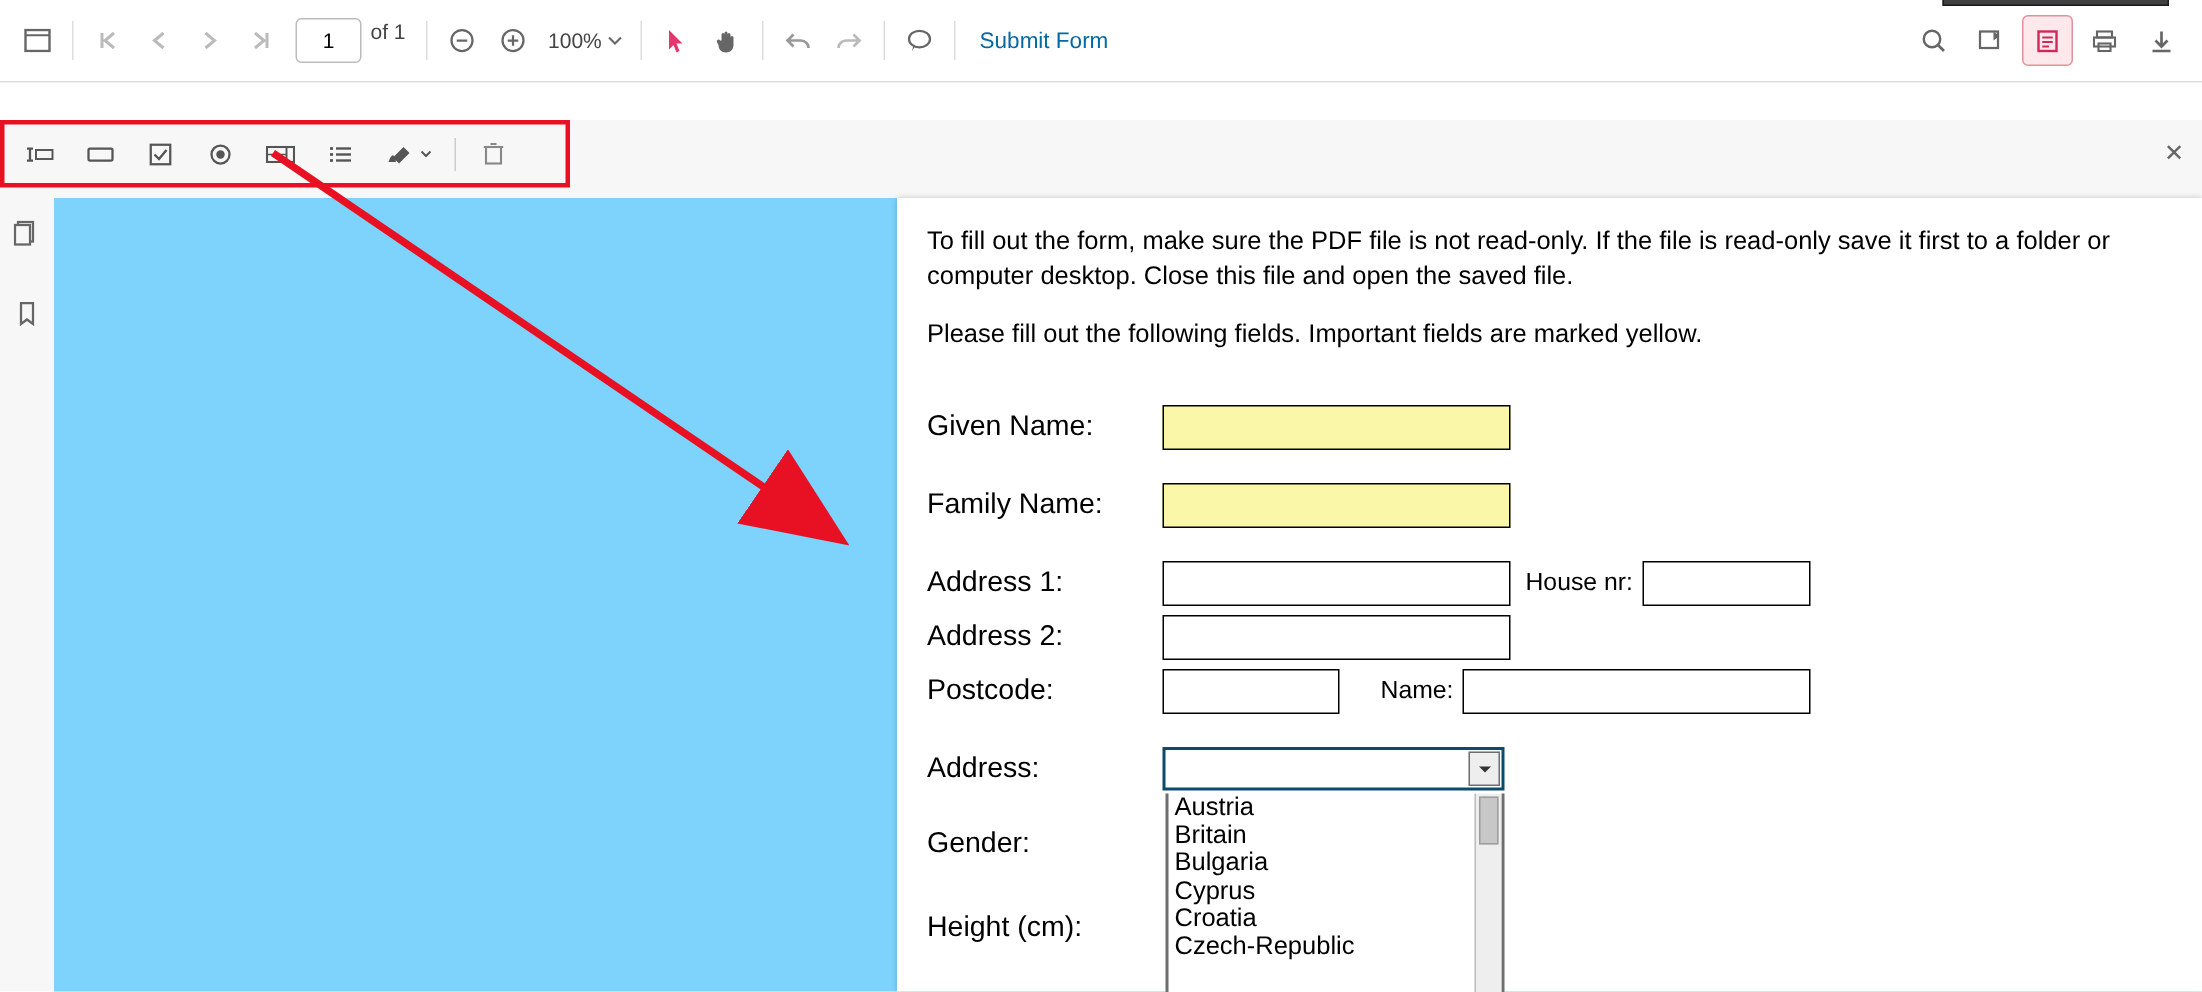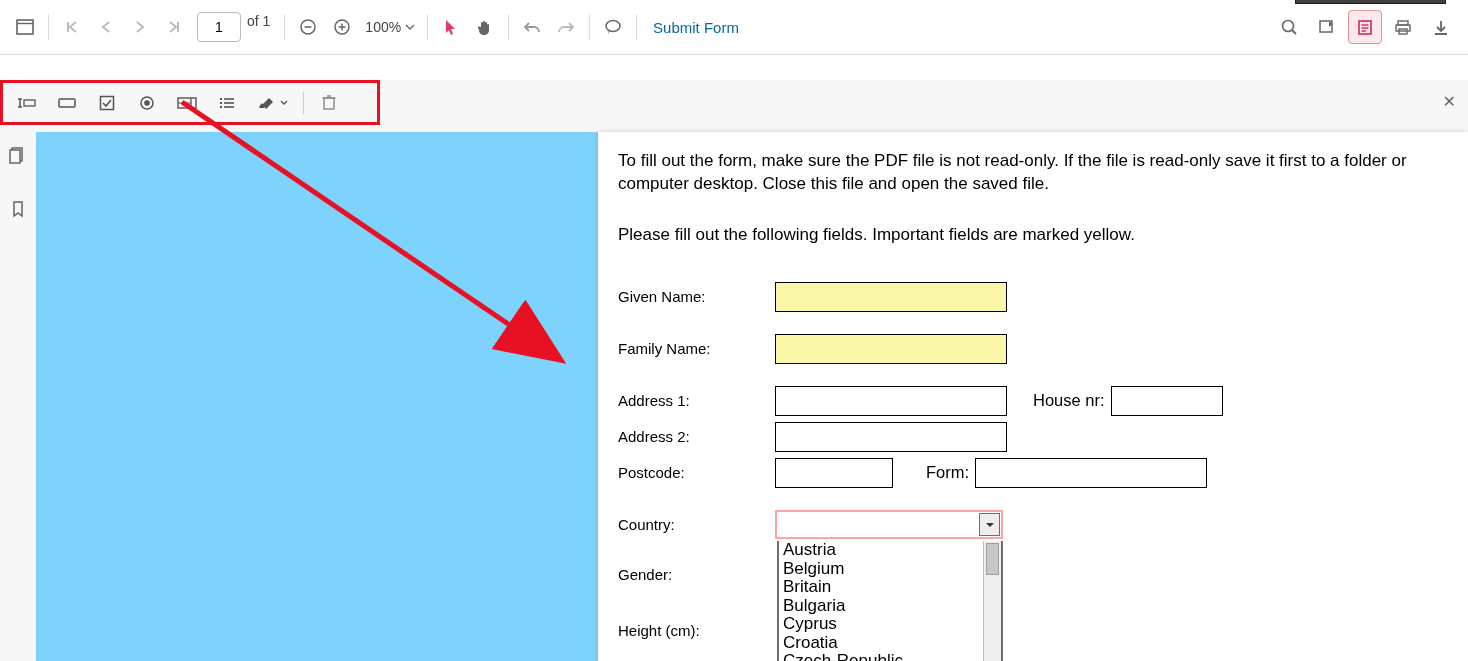--- a/index.html
+++ b/index.html
@@ -20,25 +20,25 @@
 .ftbtn .sep-small{width:1px;height:22px;background:#ccc}
 .body-row{position:absolute;top:80px;left:0;right:0;bottom:0;background:#f7f7f7}
 .close-x{position:absolute;right:12px;top:12px;color:#666;cursor:pointer;font-size:16px}
 .left-rail{position:absolute;left:0;top:52px;width:36px;display:flex;flex-direction:column;align-items:center;gap:20px;padding-top:6px}
 .doc-area{position:absolute;left:36px;top:52px;right:0;bottom:0;background:#7dd3fc;display:flex;justify-content:flex-end}
 .page{width:870px;background:#fff;margin-top:0;box-shadow:0 0 4px rgba(0,0,0,.2);padding:18px 20px 0 20px;position:relative}
 .page p{font-size:17px;color:#000;line-height:1.35}
 .form-grid{margin-top:34px}
 .frow{display:flex;align-items:center;min-height:32px;margin-bottom:20px;position:relative}
 .frow.tight{margin-bottom:4px}
-.flabel{width:157px;font-size:15px;color:#000}
+.flabel{width:157px;font-size:19px;color:#000}
 .inp{height:30px;border:1px solid #000;background:#fff}
 .inp.yellow{background:#fbf7a9}
 .inner-lbl{font-size:16.5px;color:#000;margin:0 6px}
-.combo{position:relative;width:228px;height:29px;border:2px solid #fca5a5;background:#fff}
+.combo{position:relative;width:228px;height:29px;border:2px solid #0c4a6e;background:#fff}
 .combo .btn{position:absolute;right:1px;top:1px;width:21px;height:23px;border:1px solid #6e6e6e;background:#eee;display:flex;align-items:center;justify-content:center}
 .listbox{position:absolute;left:0;top:29px;width:226px;border:2px solid #6e6e6e;border-top:none;background:#fff;font-size:17px}
 .listbox .opt{padding:0 4px;line-height:18.5px}
 .listbox .sb{position:absolute;right:0;top:0;bottom:0;width:18px;background:#eee;border-left:1px solid #bdbdbd}
 .listbox .sb .thumb{position:absolute;left:2px;right:2px;top:2px;height:32px;background:#c7c7c7;border:1px solid #9e9e9e}
 svg.arrow{position:absolute;z-index:10;pointer-events:none}
 </style>
 </head>
 <body>
 
@@ -170,60 +170,59 @@
     <div class="tbtn">
         <svg width="14" height="18" viewBox="0 0 14 18">
           <path d="M3 2h8v14l-4-3-4 3z" fill="none" stroke="#666" stroke-width="1.5"></path>
         </svg>
       </div>
   </div>
 
   <div class="doc-area">
     <div class="page">
       <p>To fill out the form, make sure the PDF file is not read-only. If the file is read-only save it first to a folder or computer desktop. Close this file and open the saved file.</p>
-      <p style="margin-top:28px">Please fill out the following fields. Important fields are marked yellow.</p>
+      <p style="margin-top:16px">Please fill out the following fields. Important fields are marked yellow.</p>
 
       <div class="form-grid">
         <div class="frow">
           <div class="flabel">Given Name:</div>
           <div class="inp yellow" style="width:232px"></div>
         </div>
         <div class="frow">
           <div class="flabel">Family Name:</div>
           <div class="inp yellow" style="width:232px"></div>
         </div>
         <div class="frow tight" style="margin-top:10px">
           <div class="flabel">Address 1:</div>
           <div class="inp" style="width:232px"></div>
-          <span class="inner-lbl" style="margin-left:26px">House nr:</span>
+          <span class="inner-lbl" style="margin-left:10px">House nr:</span>
           <div class="inp" style="width:112px"></div>
         </div>
         <div class="frow tight">
           <div class="flabel">Address 2:</div>
           <div class="inp" style="width:232px"></div>
         </div>
         <div class="frow" style="">
           <div class="flabel">Postcode:</div>
           <div class="inp" style="width:118px"></div>
-          <span class="inner-lbl" style="width:70px;text-align:right">Form:</span>
+          <span class="inner-lbl" style="width:70px;text-align:right">Name:</span>
           <div class="inp" style="width:232px"></div>
         </div>
 
         <div class="frow" style="margin-bottom:0">
-          <div class="flabel">Country:</div>
+          <div class="flabel">Address:</div>
           <div class="combo">
             <div class="btn">
                 <svg width="10" height="6" viewBox="0 0 10 6">
                   <path d="M1 1l4 4 4-4" fill="#333"></path>
                 </svg>
               </div>
             <div class="listbox" style="height:178px;overflow:hidden">
               <div id="opts">
                   <div class="opt">Austria</div>
-                  <div class="opt">Belgium</div>
                   <div class="opt">Britain</div>
                   <div class="opt">Bulgaria</div>
                   <div class="opt">Cyprus</div>
                   <div class="opt">Croatia</div>
                   <div class="opt">Czech-Republic</div>
                 </div>
               <div class="sb">
                   <div class="thumb"></div>
                 </div>
             </div>

